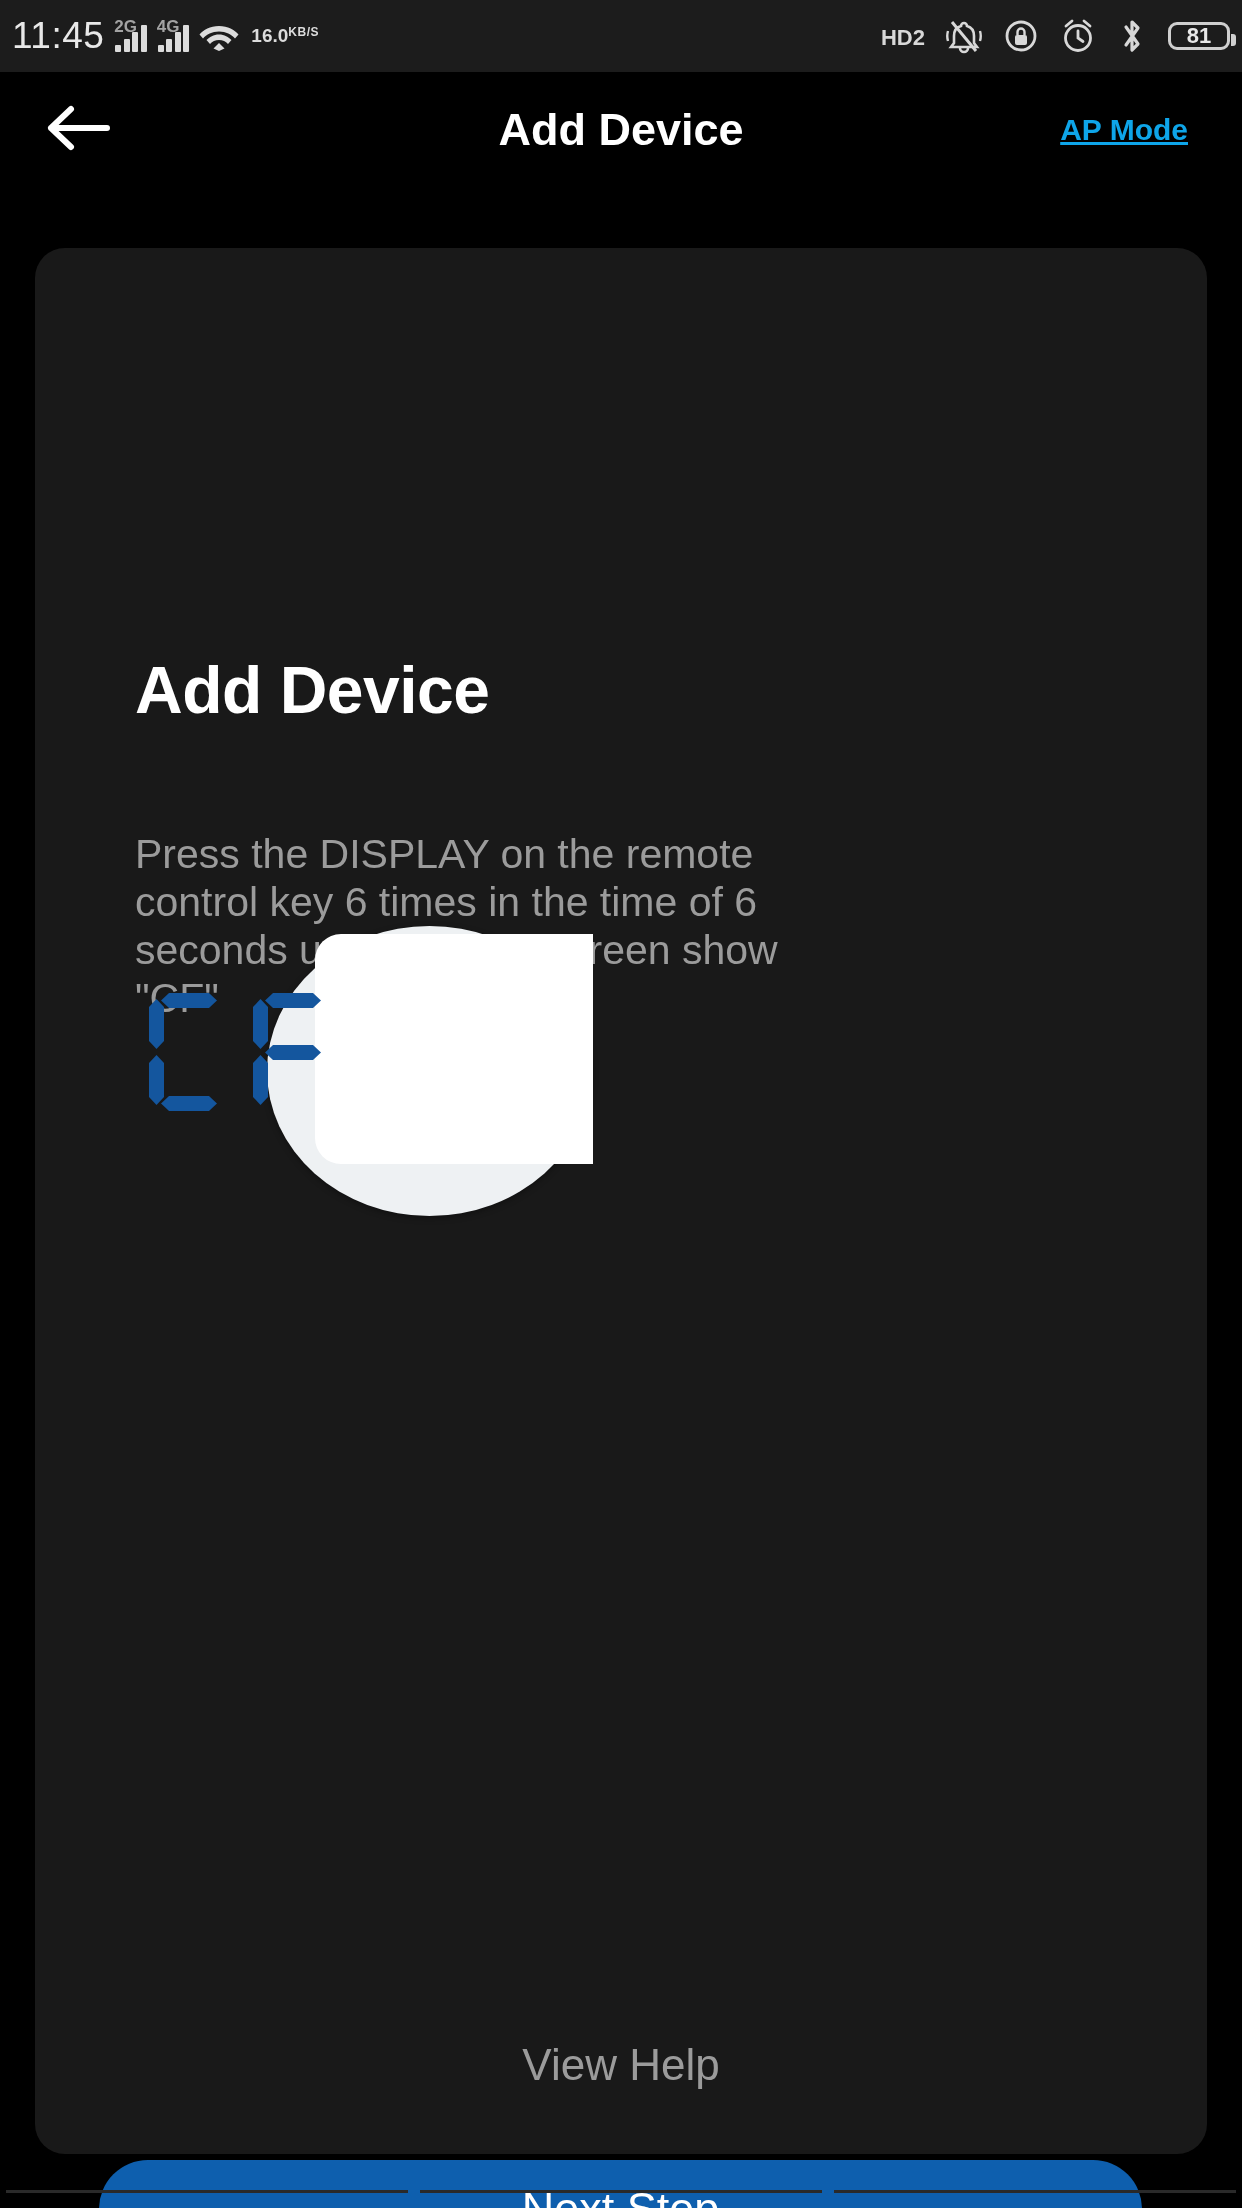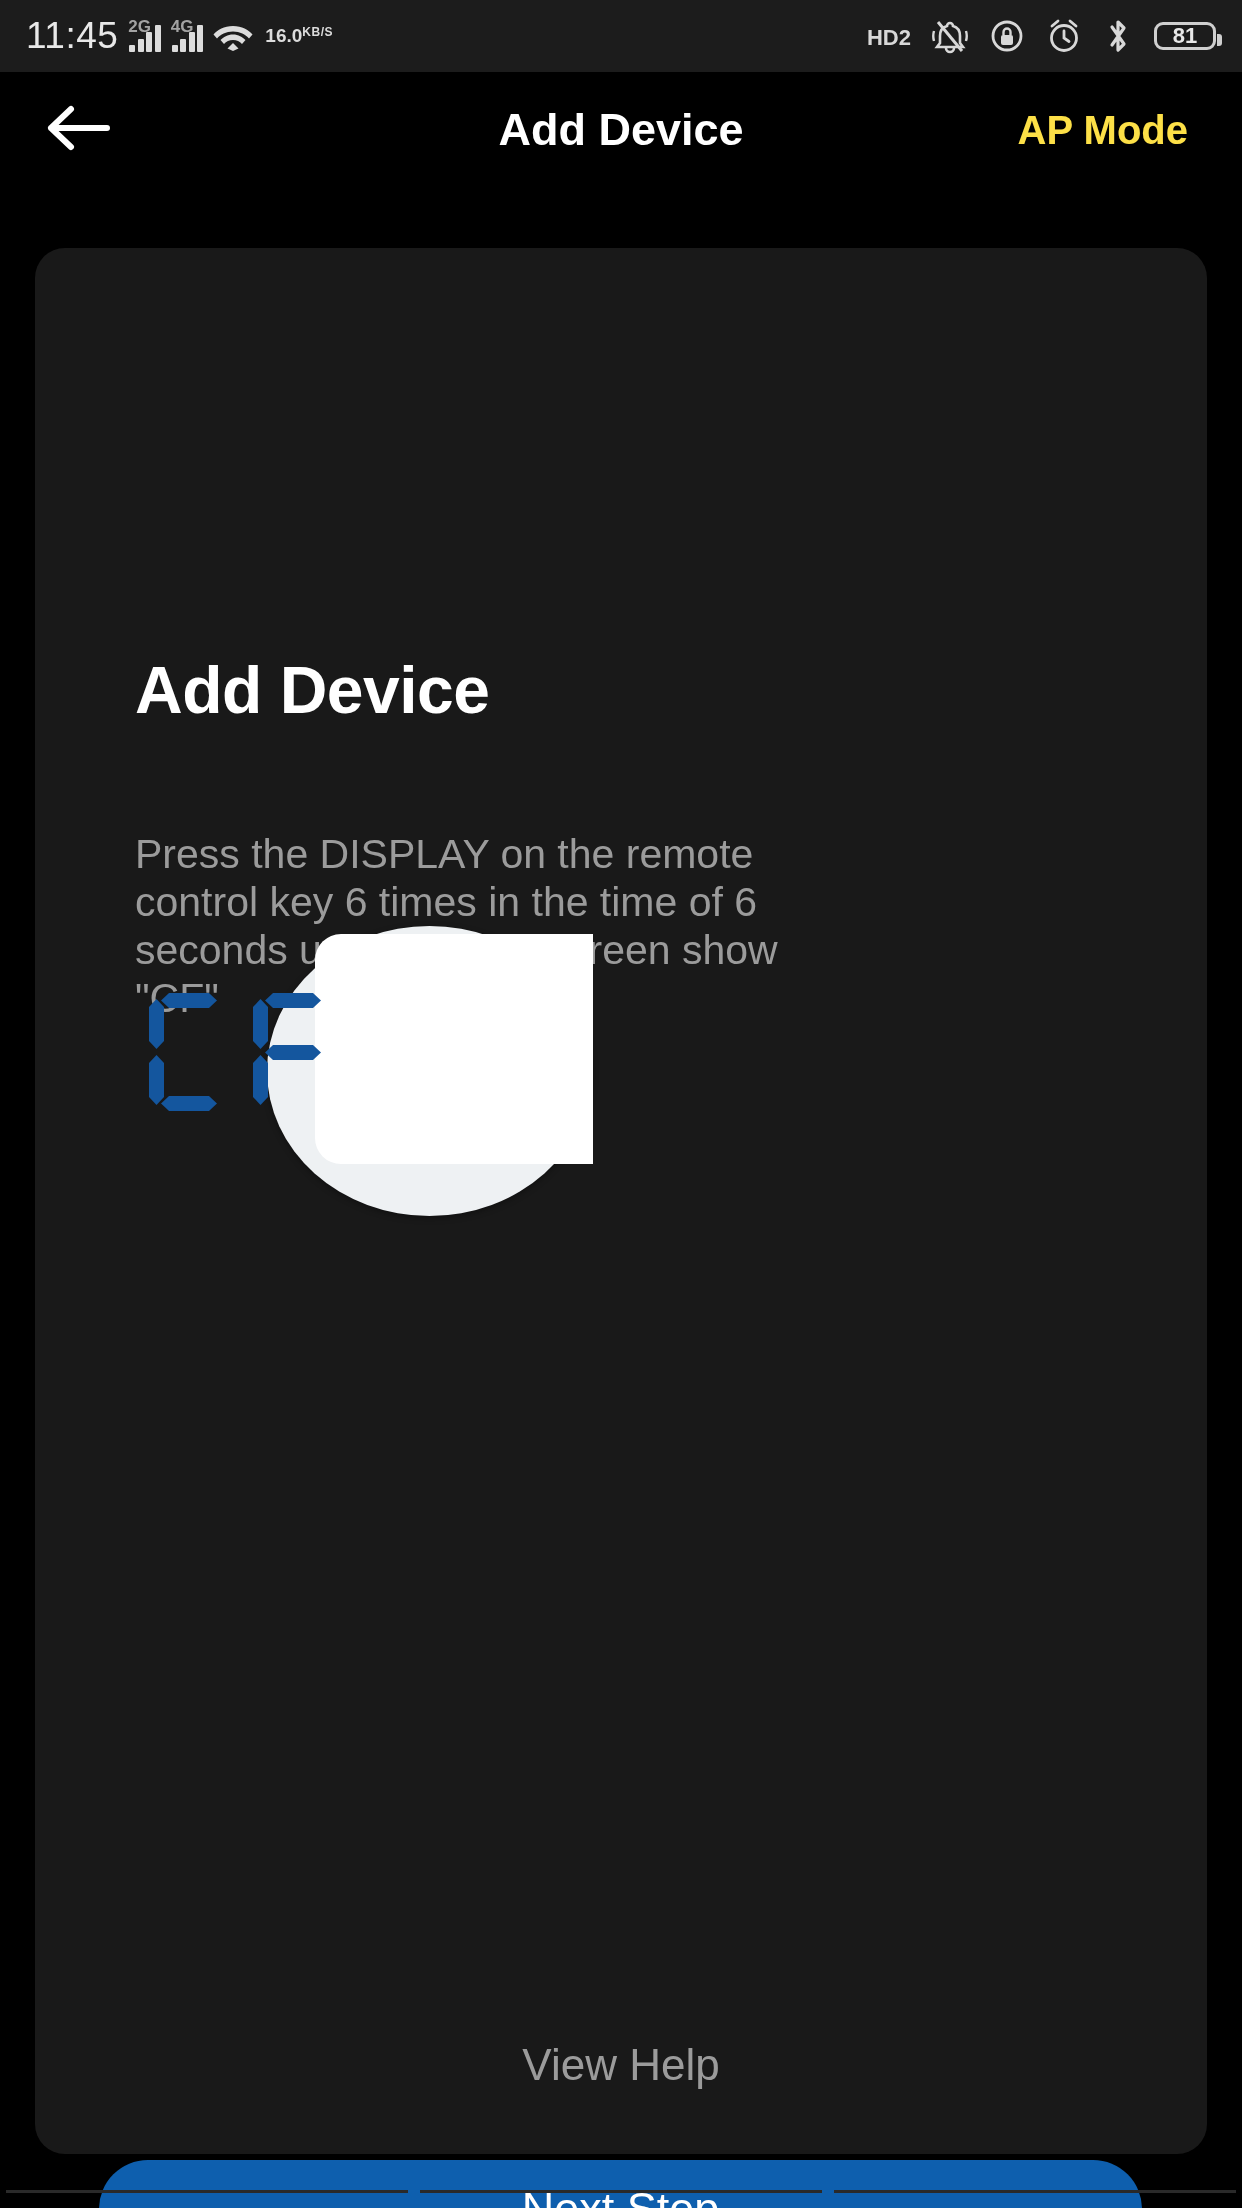--- a/index.html
+++ b/index.html
@@ -9,21 +9,21 @@
     font-family:"Liberation Sans", sans-serif;
     overflow:hidden;
   }
   .phone { position:relative; width:1242px; height:2208px; background:#000; }
 
   
   .statusbar {
     position:absolute; top:0; left:0; width:1242px; height:72px;
     background:#1c1c1c;
     display:flex; align-items:center; justify-content:space-between;
-    padding:0 26px;
+    padding:0 12px;
   }
   .sb-left { display:flex; align-items:center; gap:10px; }
   .sb-right { display:flex; align-items:center; gap:21px; }
   .sb-clock { color:#e8e8e8; font-size:37px; font-weight:400; letter-spacing:0.5px; }
 
   .net-group { display:flex; align-items:flex-end; gap:3px; position:relative; padding-top:4px; }
   .net-label { color:#a3a3a3; font-size:17px; font-weight:700; line-height:1;
                position:absolute; top:-2px; left:0; }
   .bars { display:flex; align-items:flex-end; gap:2.5px; height:28px; margin-left:1px; }
   .bars i { display:block; width:6px; background:#dcdcdc; border-radius:1px; }
@@ -53,21 +53,21 @@
   }
   .backbtn { position:absolute; left:40px; top:50%; transform:translateY(-50%);
              width:76px; height:76px; display:flex; align-items:center; justify-content:center;
              cursor:pointer; }
   .appbar-title {
     position:absolute; left:0; width:100%; text-align:center;
     color:#fff; font-size:45px; font-weight:700;
   }
   .apmode {
     position:absolute; right:54px; top:50%; transform:translateY(-50%);
-    color:#fde047; font-size:40px; font-weight:700; cursor:pointer;
+    color:#0ea5e9; font-size:30px; font-weight:700; cursor:pointer;text-decoration:underline;
   }
 
   
   .card {
     position:absolute; left:35px; top:248px; width:1172px; height:1906px;
     background:#191919; border-radius:30px;
   }
 
   .card-title {
     position:absolute; left:100px; top:404px;

